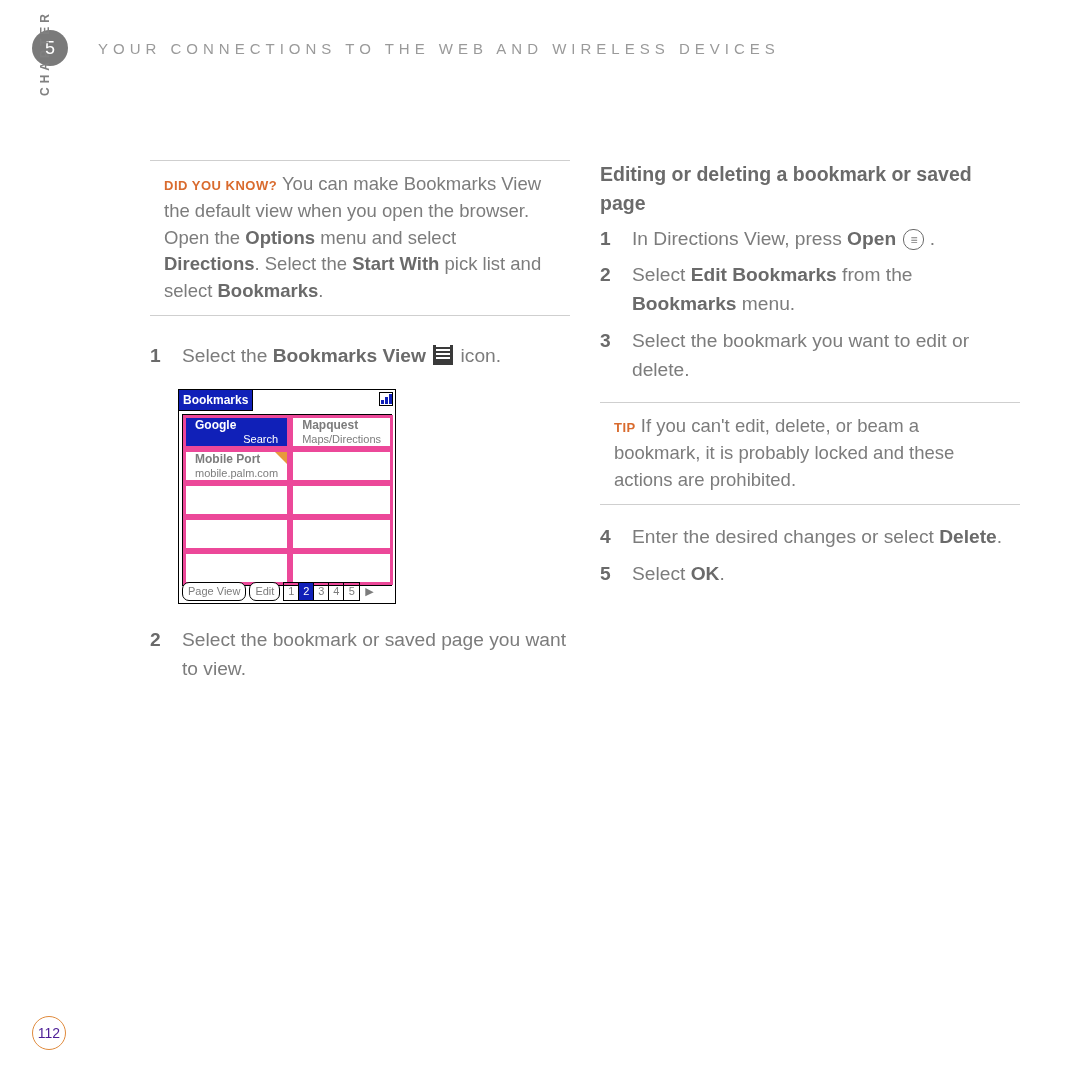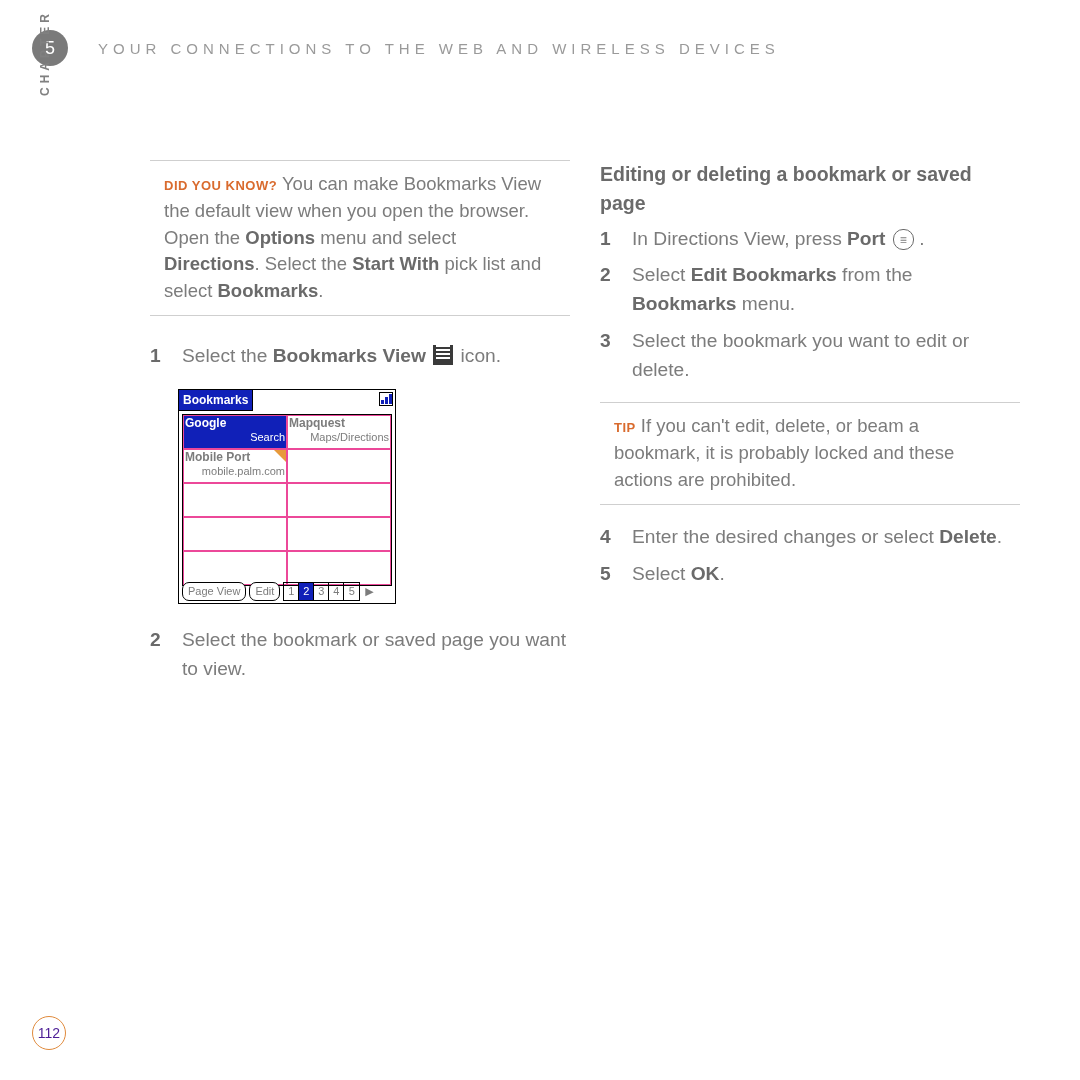--- a/index.html
+++ b/index.html
@@ -138,21 +138,21 @@
     background: #1020b8;
     box-shadow: 4px 0 0 #1020b8, 4px -3px 0 #1020b8, 8px 0 0 #1020b8, 8px -3px 0 #1020b8, 8px -6px 0 #1020b8;
   }
   .palm-grid {
     margin: 3px 3px 0 3px;
     border: 1px solid #000;
     display: grid;
     grid-template-columns: 1fr 1fr;
     grid-template-rows: repeat(5, 34px);
   }
-  .palm-cell { border: 1px solid #ec4899; padding: 1px 1px; line-height: 1.15; position: relative; }
+  .palm-cell { border: 3px solid #ec4899; padding: 1px 9px; line-height: 1.15; position: relative; }
   .palm-cell.sel { background: #1020b8; color: #fff; }
   .palm-cell .t1 { font-weight: 700; font-size: 12px; }
   .palm-cell .t2 { font-size: 11px; text-align: right; }
   .dogear {
     position: absolute; top: 0; right: 0;
     width: 0; height: 0;
     border-top: 12px solid #e79a3c;
     border-left: 12px solid transparent;
   }
   .palm-bottom {
@@ -257,21 +257,21 @@
     </div>
 
   </div>
 
   <div class="col">
     <div class="subhead" style="margin-top:0">Editing or deleting a bookmark or saved page</div>
 
     <div class="step-row">
       <div class="step-num">1</div>
       <div class="step-text">
-        <span>In Directions View, press </span><b>Port</b>
+        <span>In Directions View, press </span><b>Open</b>
         <span class="menu-icon">≡</span><span> .</span>
       </div>
     </div>
 
     <div class="step-row">
       <div class="step-num">2</div>
       <div class="step-text">
         <span>Select </span><b>Edit Bookmarks</b><span> from the </span><b>Bookmarks</b><span> menu.</span>
       </div>
     </div>

